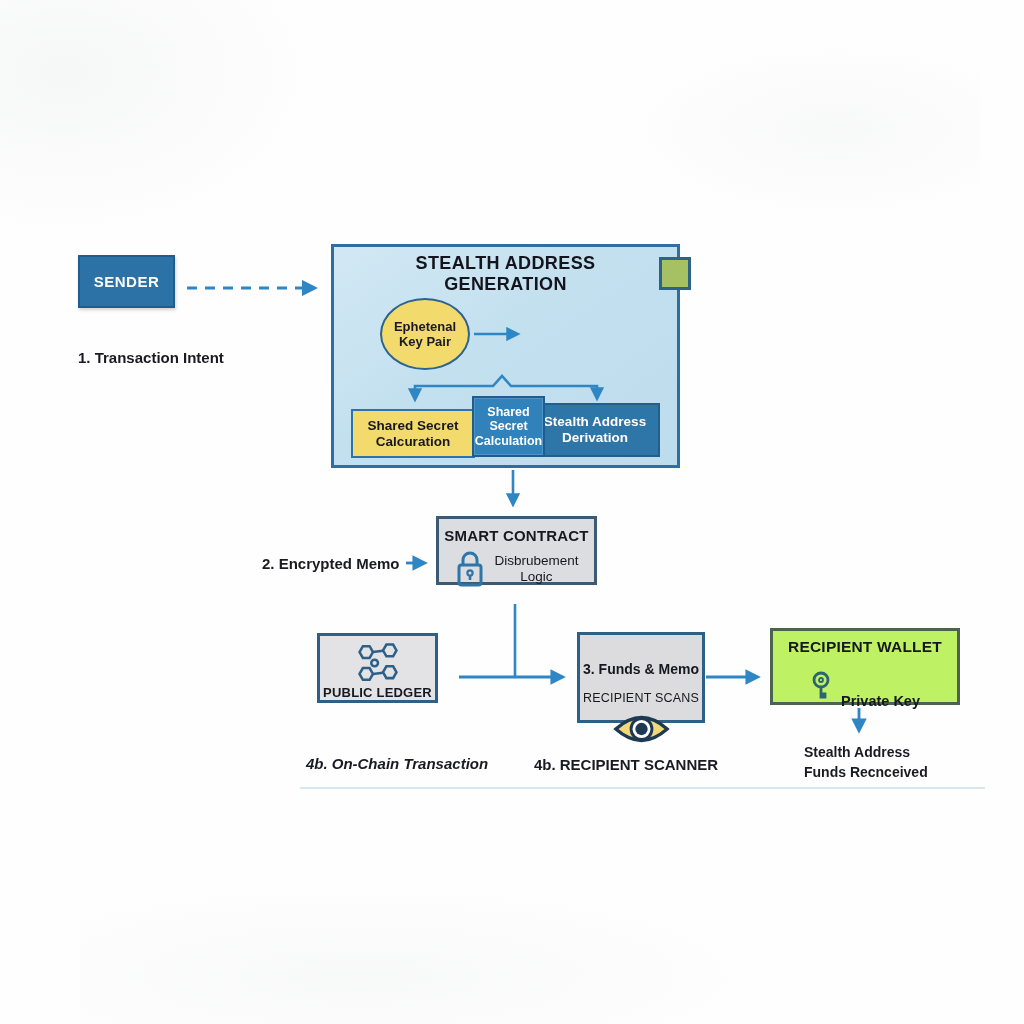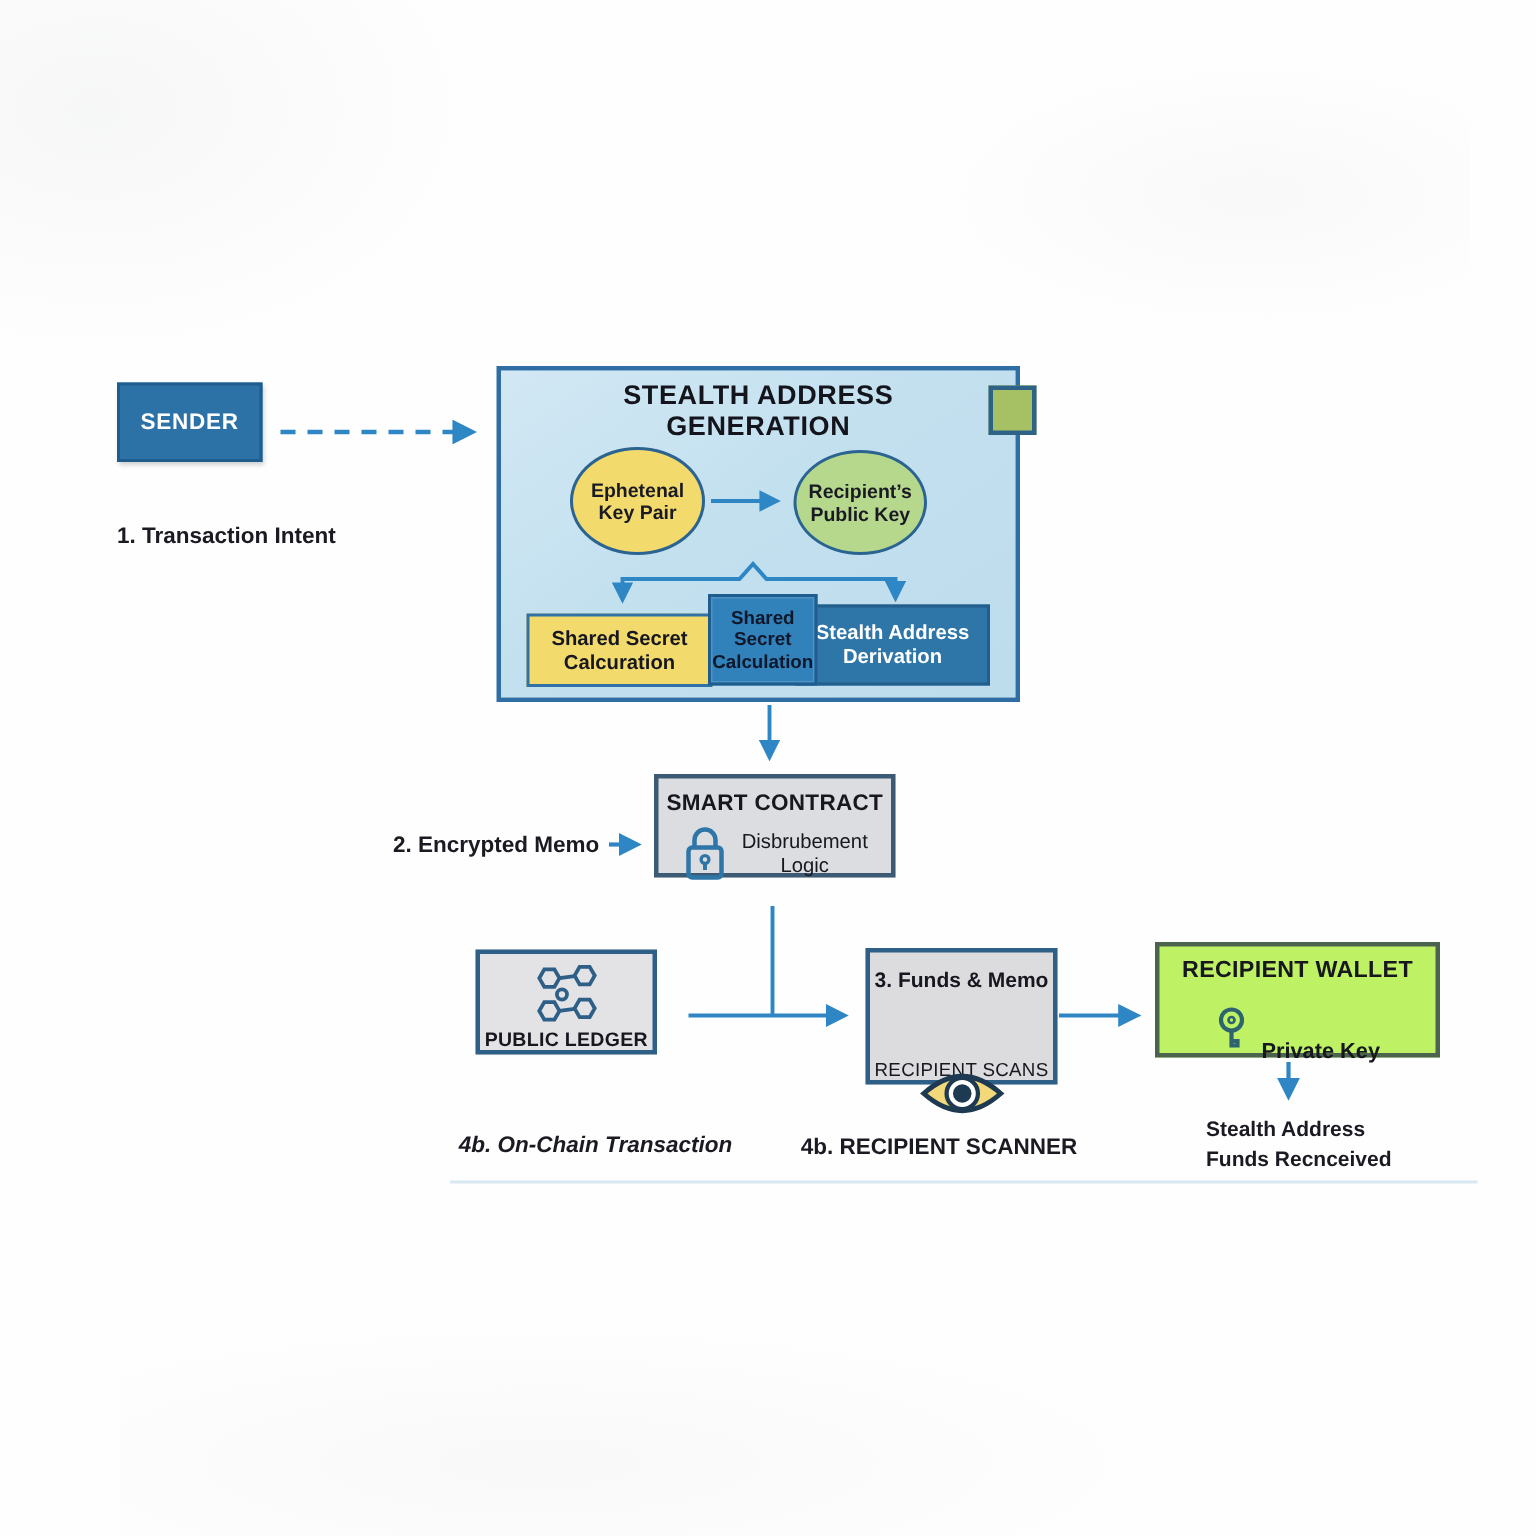--- a/index.html
+++ b/index.html
@@ -26,40 +26,40 @@
   .gentitle{margin-top:6px;font-weight:bold;font-size:18px;letter-spacing:.4px;
             line-height:21px;color:#14141c;}
   .greensq{left:659px;top:257px;width:32px;height:33px;background:#a6c163;
            border:3px solid #2e6287;}
   .ellipse{border-radius:50%;font-weight:600;font-size:13px;line-height:15.5px;color:#1a1a24;}
   .ell-yellow{left:380px;top:298px;width:90px;height:72px;background:#f3da6d;border:2px solid #2b6391;}
   .ell-green{left:529px;top:300px;width:89px;height:70px;background:#b6d88d;border:2px solid #2b6391;}
   .ssc-yellow{left:351px;top:409px;width:124px;height:49px;background:#f3da6d;
               border:2px solid #2e72a8;font-weight:bold;font-size:13.5px;line-height:16px;z-index:3;}
   .ssc-blue{left:472px;top:396px;width:73px;height:61px;background:#3181ba;
-            border:2px solid #1f5d8e;color:#0f172a;font-weight:bold;font-size:12.5px;
+            border:2px solid #1f5d8e;color:#ffffff;font-weight:bold;font-size:12.5px;
             line-height:14.5px;z-index:5;box-shadow:0 0 0 1px rgba(255,255,255,.15) inset;}
   .derivation{left:530px;top:403px;width:130px;height:54px;background:#2e75a8;
               border:2px solid #235f8c;color:#fff;font-weight:bold;font-size:13.5px;
               line-height:16px;z-index:4;}
 
   
   .contract{left:436px;top:516px;width:161px;height:69px;background:#dcdde1;
             border:3px solid #3d5a74;justify-content:flex-start;}
   .contract-title{margin-top:8px;font-weight:bold;font-size:15px;letter-spacing:.2px;}
   .contract-row{display:flex;align-items:center;gap:8px;margin-top:5px;justify-content:center;}
   .contract-body{font-size:13.5px;line-height:16px;}
   .step2{left:262px;top:555px;font-size:15px;}
 
   
   .ledger{left:317px;top:633px;width:121px;height:70px;background:#e3e3e6;
           border:3px solid #2e5f86;justify-content:flex-start;}
   .ledger-label{font-size:13px;font-weight:600;letter-spacing:.2px;margin-top:1px;}
   .scanner{left:577px;top:632px;width:128px;height:91px;background:#dcdcdf;
-           border:3px solid #2e5f86;justify-content:space-between;}
+           border:3px solid #2e5f86;justify-content:center;}
   .scan1{margin-top:10px;font-weight:bold;font-size:14px;}
   .scan2{margin-top:14px;font-size:12.5px;font-weight:500;letter-spacing:.2px;}
   .eye-wrap{position:absolute;left:613px;top:710px;width:57px;height:38px;z-index:6;}
   .wallet{left:770px;top:628px;width:190px;height:77px;background:#bef264;
           border:3px solid #4c644d;justify-content:flex-start;}
   .wallet-title{margin-top:7px;font-weight:bold;font-size:15.5px;letter-spacing:.2px;}
   .wallet-row{display:flex;align-items:center;gap:9px;margin-top:6px;}
   .wallet-key{font-size:14.5px;font-weight:600;margin-top:31px;}
 
   .lbl4b-onchain{left:397px;top:755px;transform:translateX(-50%);font-size:15px;font-style:italic;}
@@ -105,24 +105,20 @@
 
   <div class="box genbox">
     <div class="gentitle ml">STEALTH ADDRESS
 GENERATION</div>
   </div>
   <div class="box greensq"></div>
 
   <div class="box ellipse ell-yellow">
     <span class="ml">Ephetenal
 Key Pair</span>
-  </div>
-  <div class="box ellipse ell-green">
-    <span class="ml">Recipient’s
-Public Key</span>
   </div>
 
   <div class="box ssc-yellow">
     <span class="ml">Shared Secret
 Calcuration</span>
   </div>
   <div class="box ssc-blue">
     <span class="ml">Shared
 Secret
 Calculation</span>

